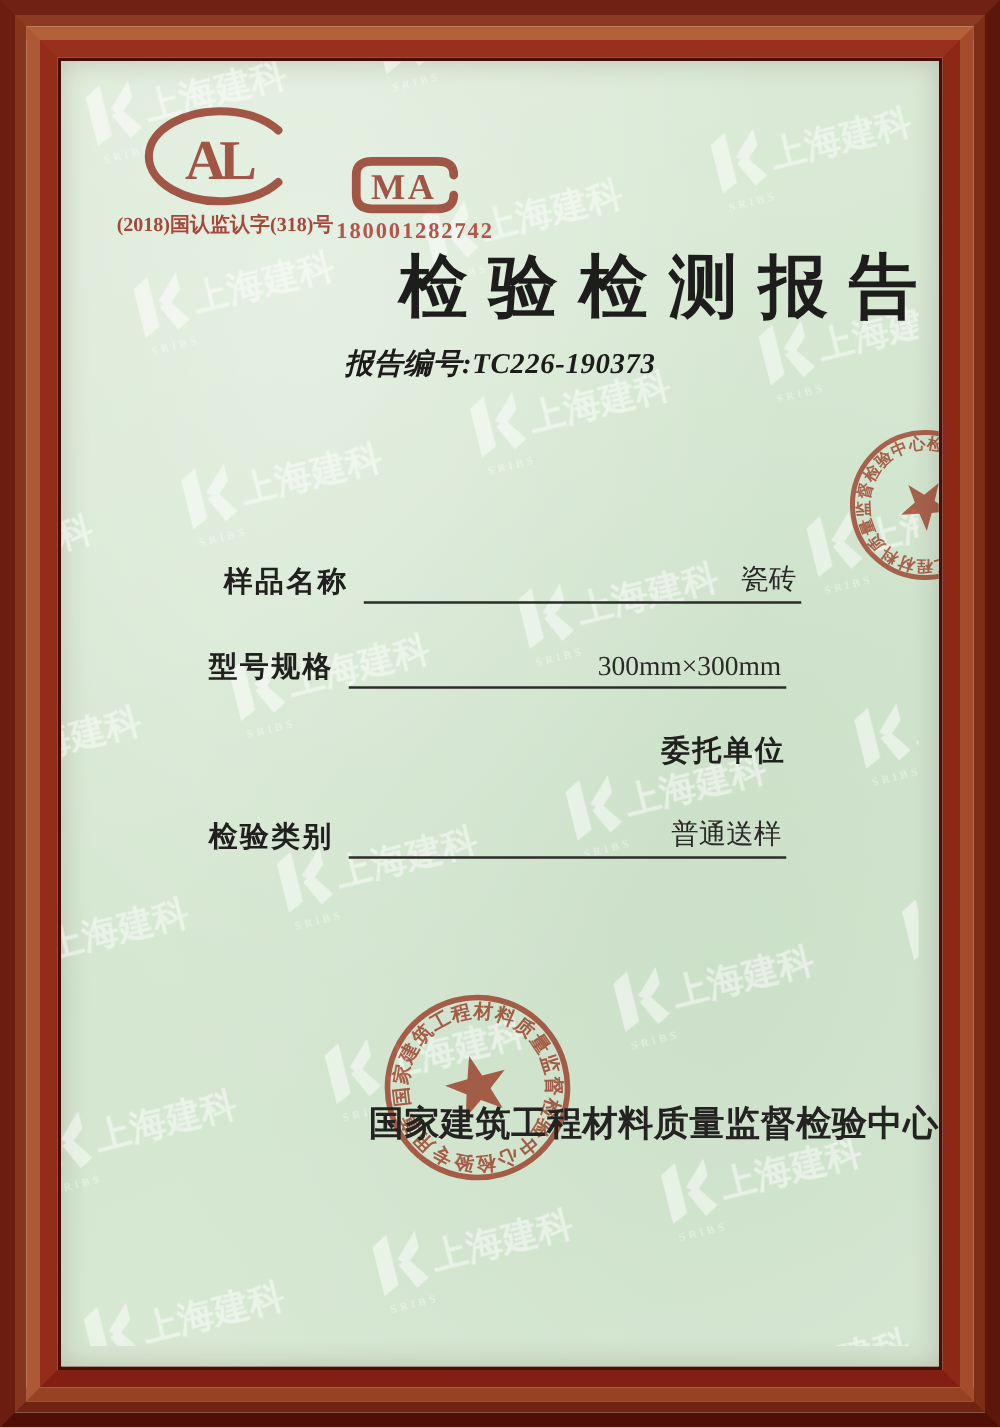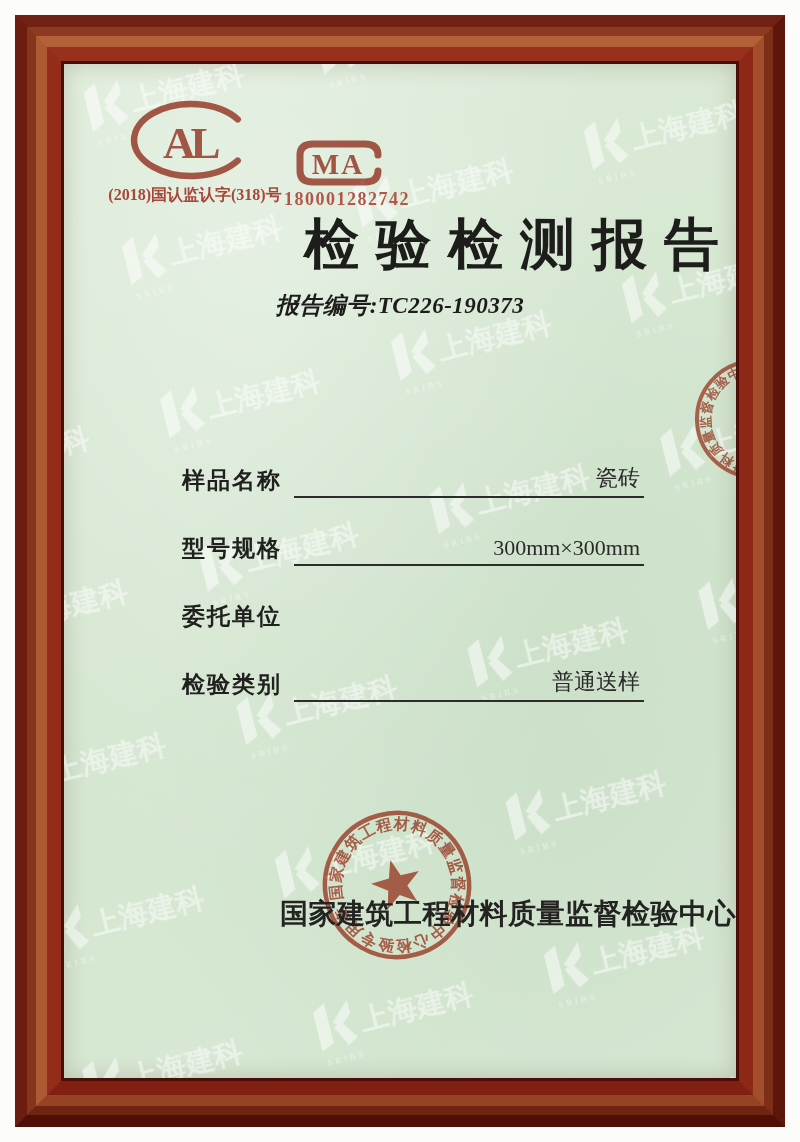--- a/index.html
+++ b/index.html
@@ -1,21 +1,21 @@
 <!DOCTYPE html>
 <html><head>
 <meta charset="utf-8">
 <style>
   html,body { margin:0; padding:0; background:#ffffff; }
   .stage {
     position:relative; width:800px; height:1142px; overflow:hidden;
     font-family:"Liberation Serif","DejaVu Serif",serif;
   }
   
-  .mat { position:absolute; inset:0; background:#fcfcfa; padding:15px; box-sizing:border-box; }
+  .mat { position:absolute; inset:0; background:#fcfcfa; padding:0; box-sizing:border-box; }
   .f   { width:100%; height:100%; box-sizing:border-box; }
   .f1  { border:12px solid; border-color:#71211400 ; border-color:#712114 #5d160c #4e0f07 #6b1d10; }
   .f2  { border:9px solid;  border-color:#8c3b22 #7c2e17 #6f2411 #86351d; }
   .f3  { border:11px solid; border-color:#b4613a #a24d2b #964323 #ad5933; }
   .f4  { border:14px solid; border-color:#97301d #8d2716 #812012 #932c19; }
   .f5  { border:3px solid #4a0d07; }
   
   .paper {
     position:relative; width:100%; height:100%; overflow:hidden; box-sizing:border-box;
     background-color:#d8e8d5;
@@ -50,21 +50,21 @@
   
   .row { position:absolute; left:118px; width:462px; height:34px; display:flex; align-items:flex-end; }
   .row .lbl {
     font-size:23px; font-weight:600; color:#20201e; letter-spacing:2px;
     white-space:nowrap; padding-bottom:2px;
   }
   .row .val {
     flex:1; margin-left:12px; border-bottom:2px solid #2c2c2a;
     font-size:22px; color:#2a2a28; padding:0 4px 3px 6px; white-space:nowrap;text-align:right;
   }
-  .row1 { top:400px; } .row2 { top:468px; } .row3 { top:536px; } .row4 { top:604px; }
+  .row1 { top:400px;margin-left:12px; } .row2 { top:468px; } .row3 { top:536px;flex-direction:column; } .row4 { top:604px; }
   
   .org-name {
     left:0; top:831px; width:100%; text-align:right;
     font-size:28px; font-weight:bold; color:#232321; letter-spacing:0.5px; white-space:nowrap;
   }
   .seal-bottom { left:243px; top:731px; opacity:.88; mix-blend-mode:multiply; }
   .seal-right  { left:616px; top:280px; opacity:.85; mix-blend-mode:multiply; }
   text, textPath { font-family:"Liberation Serif","DejaVu Serif",serif; }
 </style>
 </head>

